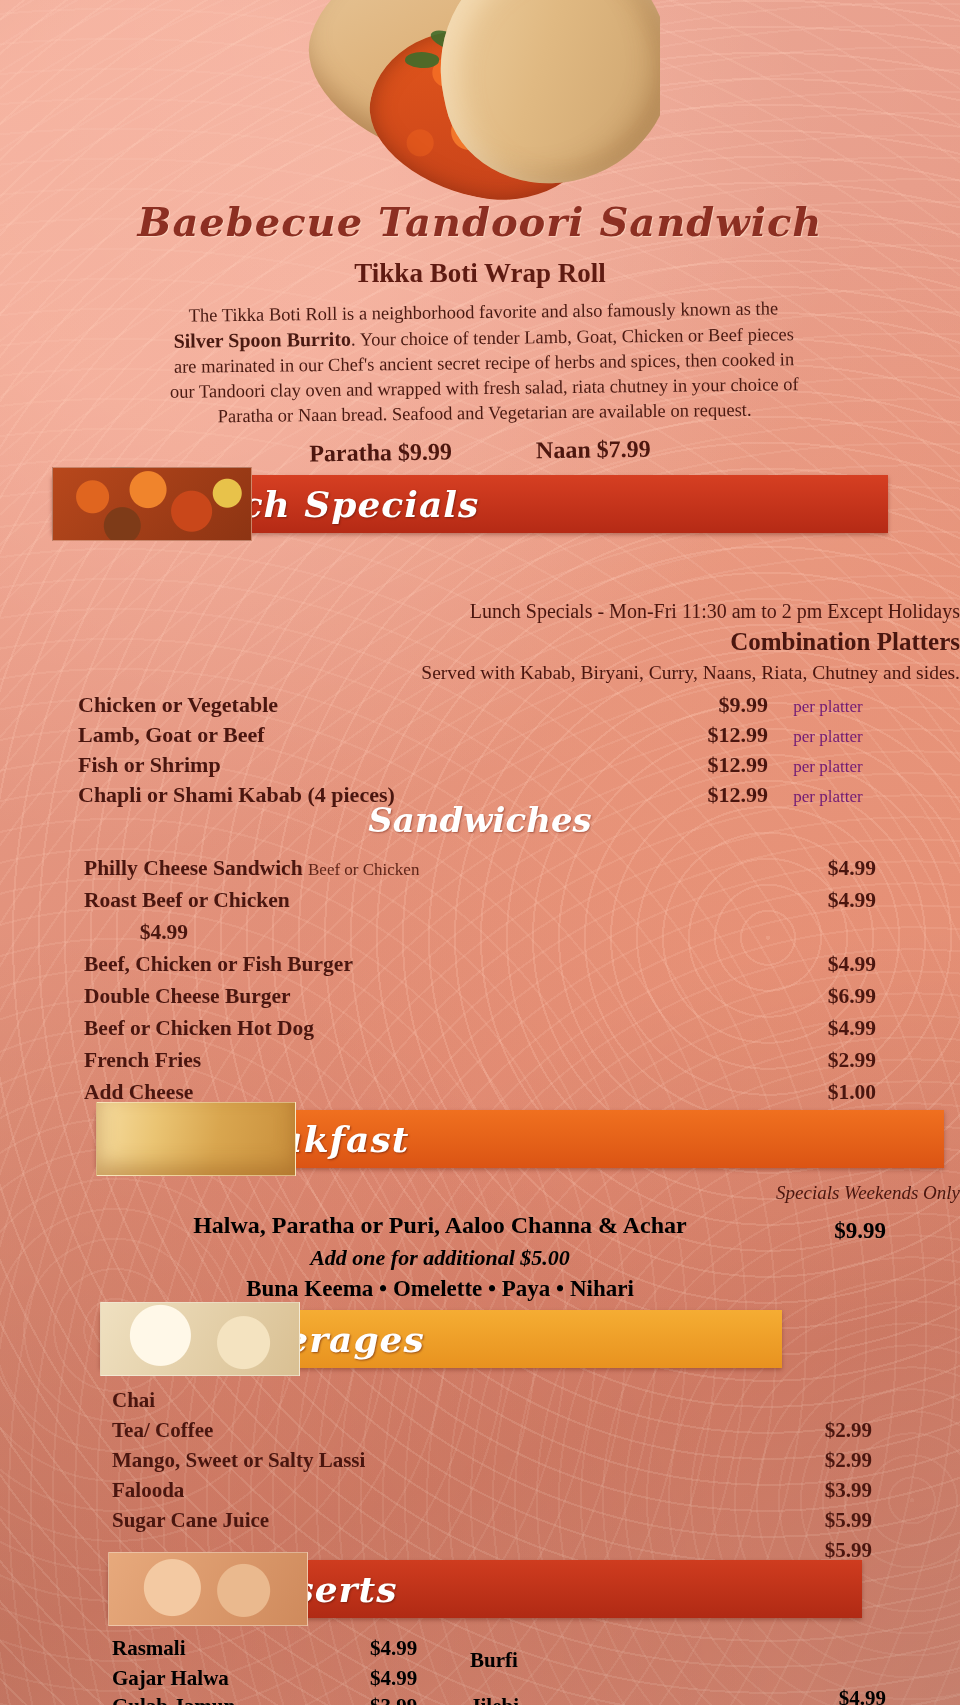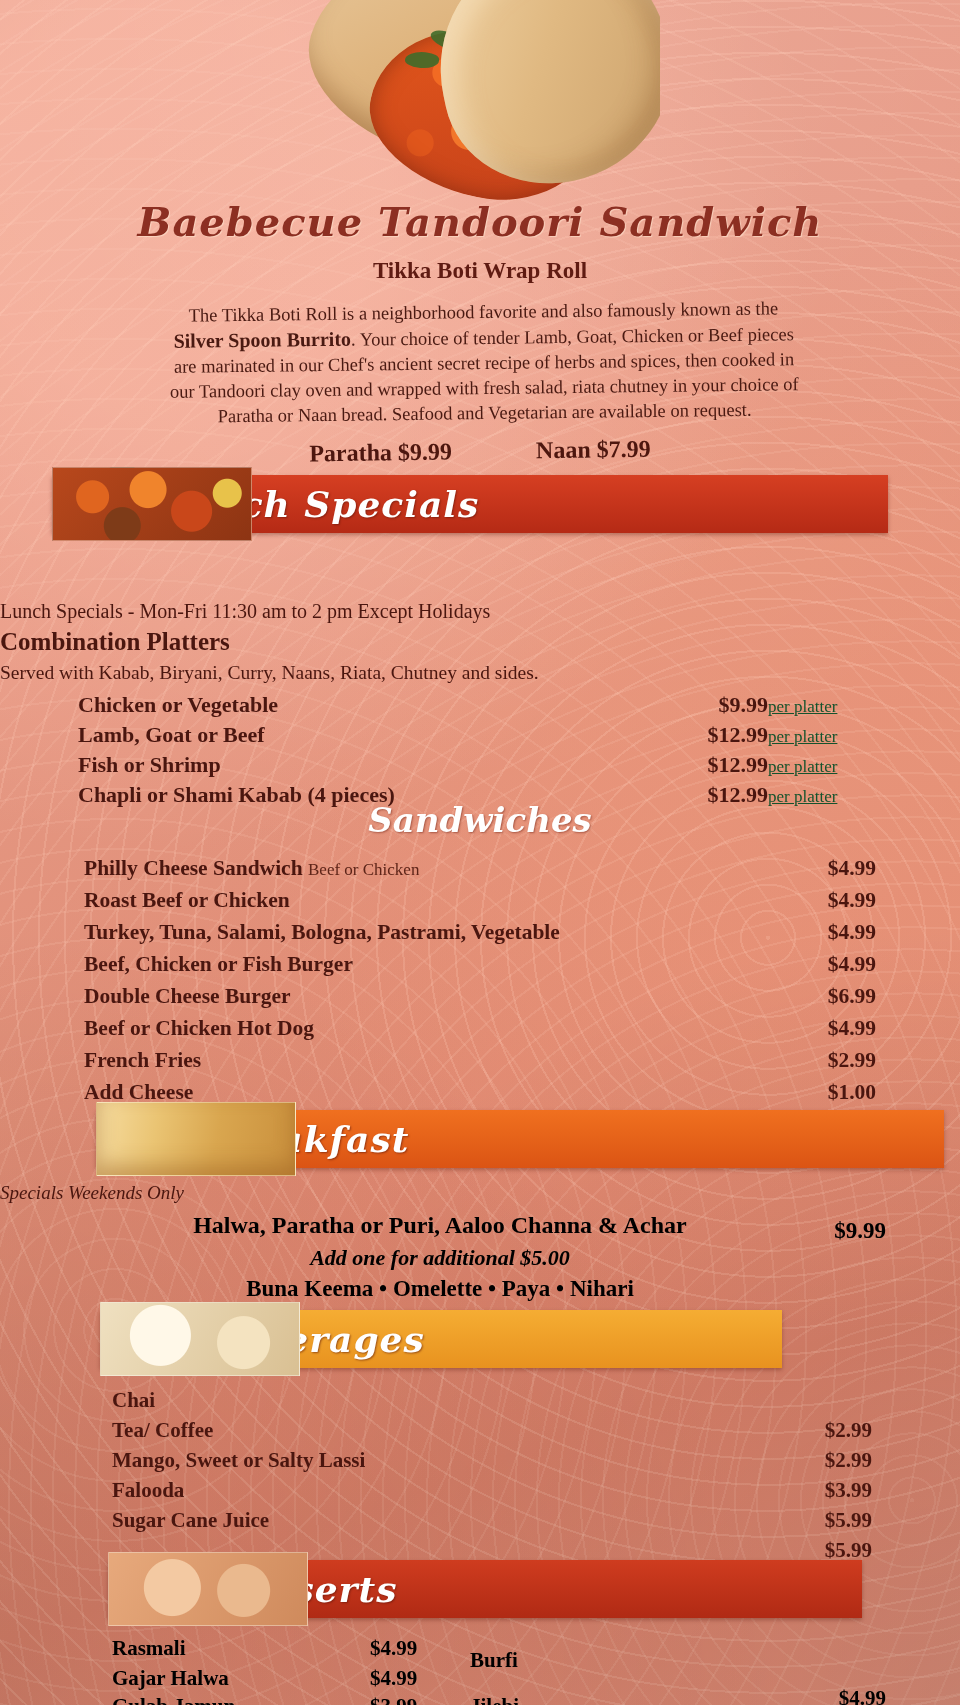--- a/index.html
+++ b/index.html
@@ -85,21 +85,21 @@
   }
   .title-tandoori{
     position:absolute; left:0; right:0; top:198px; text-align:center;
     font-family:"DejaVu Serif", serif; font-style:italic; font-weight:bold;
     font-size:40px; color:#8c2f22;
     text-shadow:1px 1px 1px rgba(255,220,200,.6);
     letter-spacing:1px;
   }
   .subtitle{
     position:absolute; left:0; right:0; top:258px; text-align:center;
-    font-size:23px; font-weight:bold; color:#5f1b12;
+    font-size:27px; font-weight:bold; color:#5f1b12;
     font-family:"Liberation Serif", serif;
   }
   .blurb{
     position:absolute; left:30px; right:22px; top:300px;
     text-align:center; font-size:18.5px; line-height:25px; color:#4a1a12;
     transform:rotate(-0.7deg);
   }
   .blurb b{ font-weight:bold; font-size:20px; }
   .price-line{
     position:absolute; left:0; right:0; top:438px; text-align:center;
@@ -141,31 +141,31 @@
       radial-gradient(circle at 68% 52%, #eab98e 0 26px, rgba(0,0,0,0) 27px),
       linear-gradient(120deg,#e7a97c,#cf8a5c);
   }
 
   
   .row{
     position:absolute; display:flex; align-items:baseline;
     color:#4a160f;
   }
   .center-note{
-    position:absolute; left:0; right:0; text-align:left; color:#4a160f;
+    position:absolute; left:0; right:0; text-align:right; color:#4a160f;
   }
 
   .lunch-hours{ top:600px; font-size:20px; }
   .combo-title{ top:628px; font-size:25px; font-weight:bold; }
   .served-with{ top:662px; font-size:19.5px; }
 
   .combo-row{ left:78px; width:810px; font-size:22px; font-weight:bold; }
   .combo-row .name{ flex:1; }
   .combo-row .price{ width:112px; text-align:right; }
-  .combo-row .unit{ width:120px; text-align:left; font-size:17px; font-weight:normal; color:#14532d;text-decoration:underline; }
+  .combo-row .unit{ width:120px; text-align:center; font-size:17px; font-weight:normal; color:#701a75; }
 
   .sand-title{
     position:absolute; left:0; right:0; top:800px; text-align:center;
     font-family:"DejaVu Serif", serif; font-style:italic; font-weight:bold;
     font-size:34px; color:#ffffff; text-shadow:1px 1px 2px rgba(110,30,15,.5);
   }
   .sand-row{ left:84px; width:792px; font-size:21.5px; font-weight:bold; }
   .sand-row .name{ flex:1; }
   .sand-row .name .sub{ font-weight:normal; font-size:17px; color:#5d2418; }
   .sand-row .price{ width:104px; text-align:right; }
@@ -251,21 +251,20 @@
 
   <div class="row sand-row" style="top:856px;">
     <span class="name"><span>Philly Cheese Sandwich</span> <span class="sub">Beef  or Chicken</span></span>
     <span class="price">$4.99</span>
   </div>
   <div class="row sand-row" style="top:888px;">
     <span class="name">Roast Beef  or Chicken</span>
     <span class="price">$4.99</span>
   </div>
   <div class="row sand-row" style="top:920px;">
-    <span class="name">Turkey, Tuna, Salami, Bologna, Pastrami, Vegetable</span>
     <span class="price">$4.99</span>
   </div>
   <div class="row sand-row" style="top:952px;">
     <span class="name">Beef, Chicken or Fish Burger</span>
     <span class="price">$4.99</span>
   </div>
   <div class="row sand-row" style="top:984px;">
     <span class="name">Double Cheese Burger</span>
     <span class="price">$6.99</span>
   </div>

